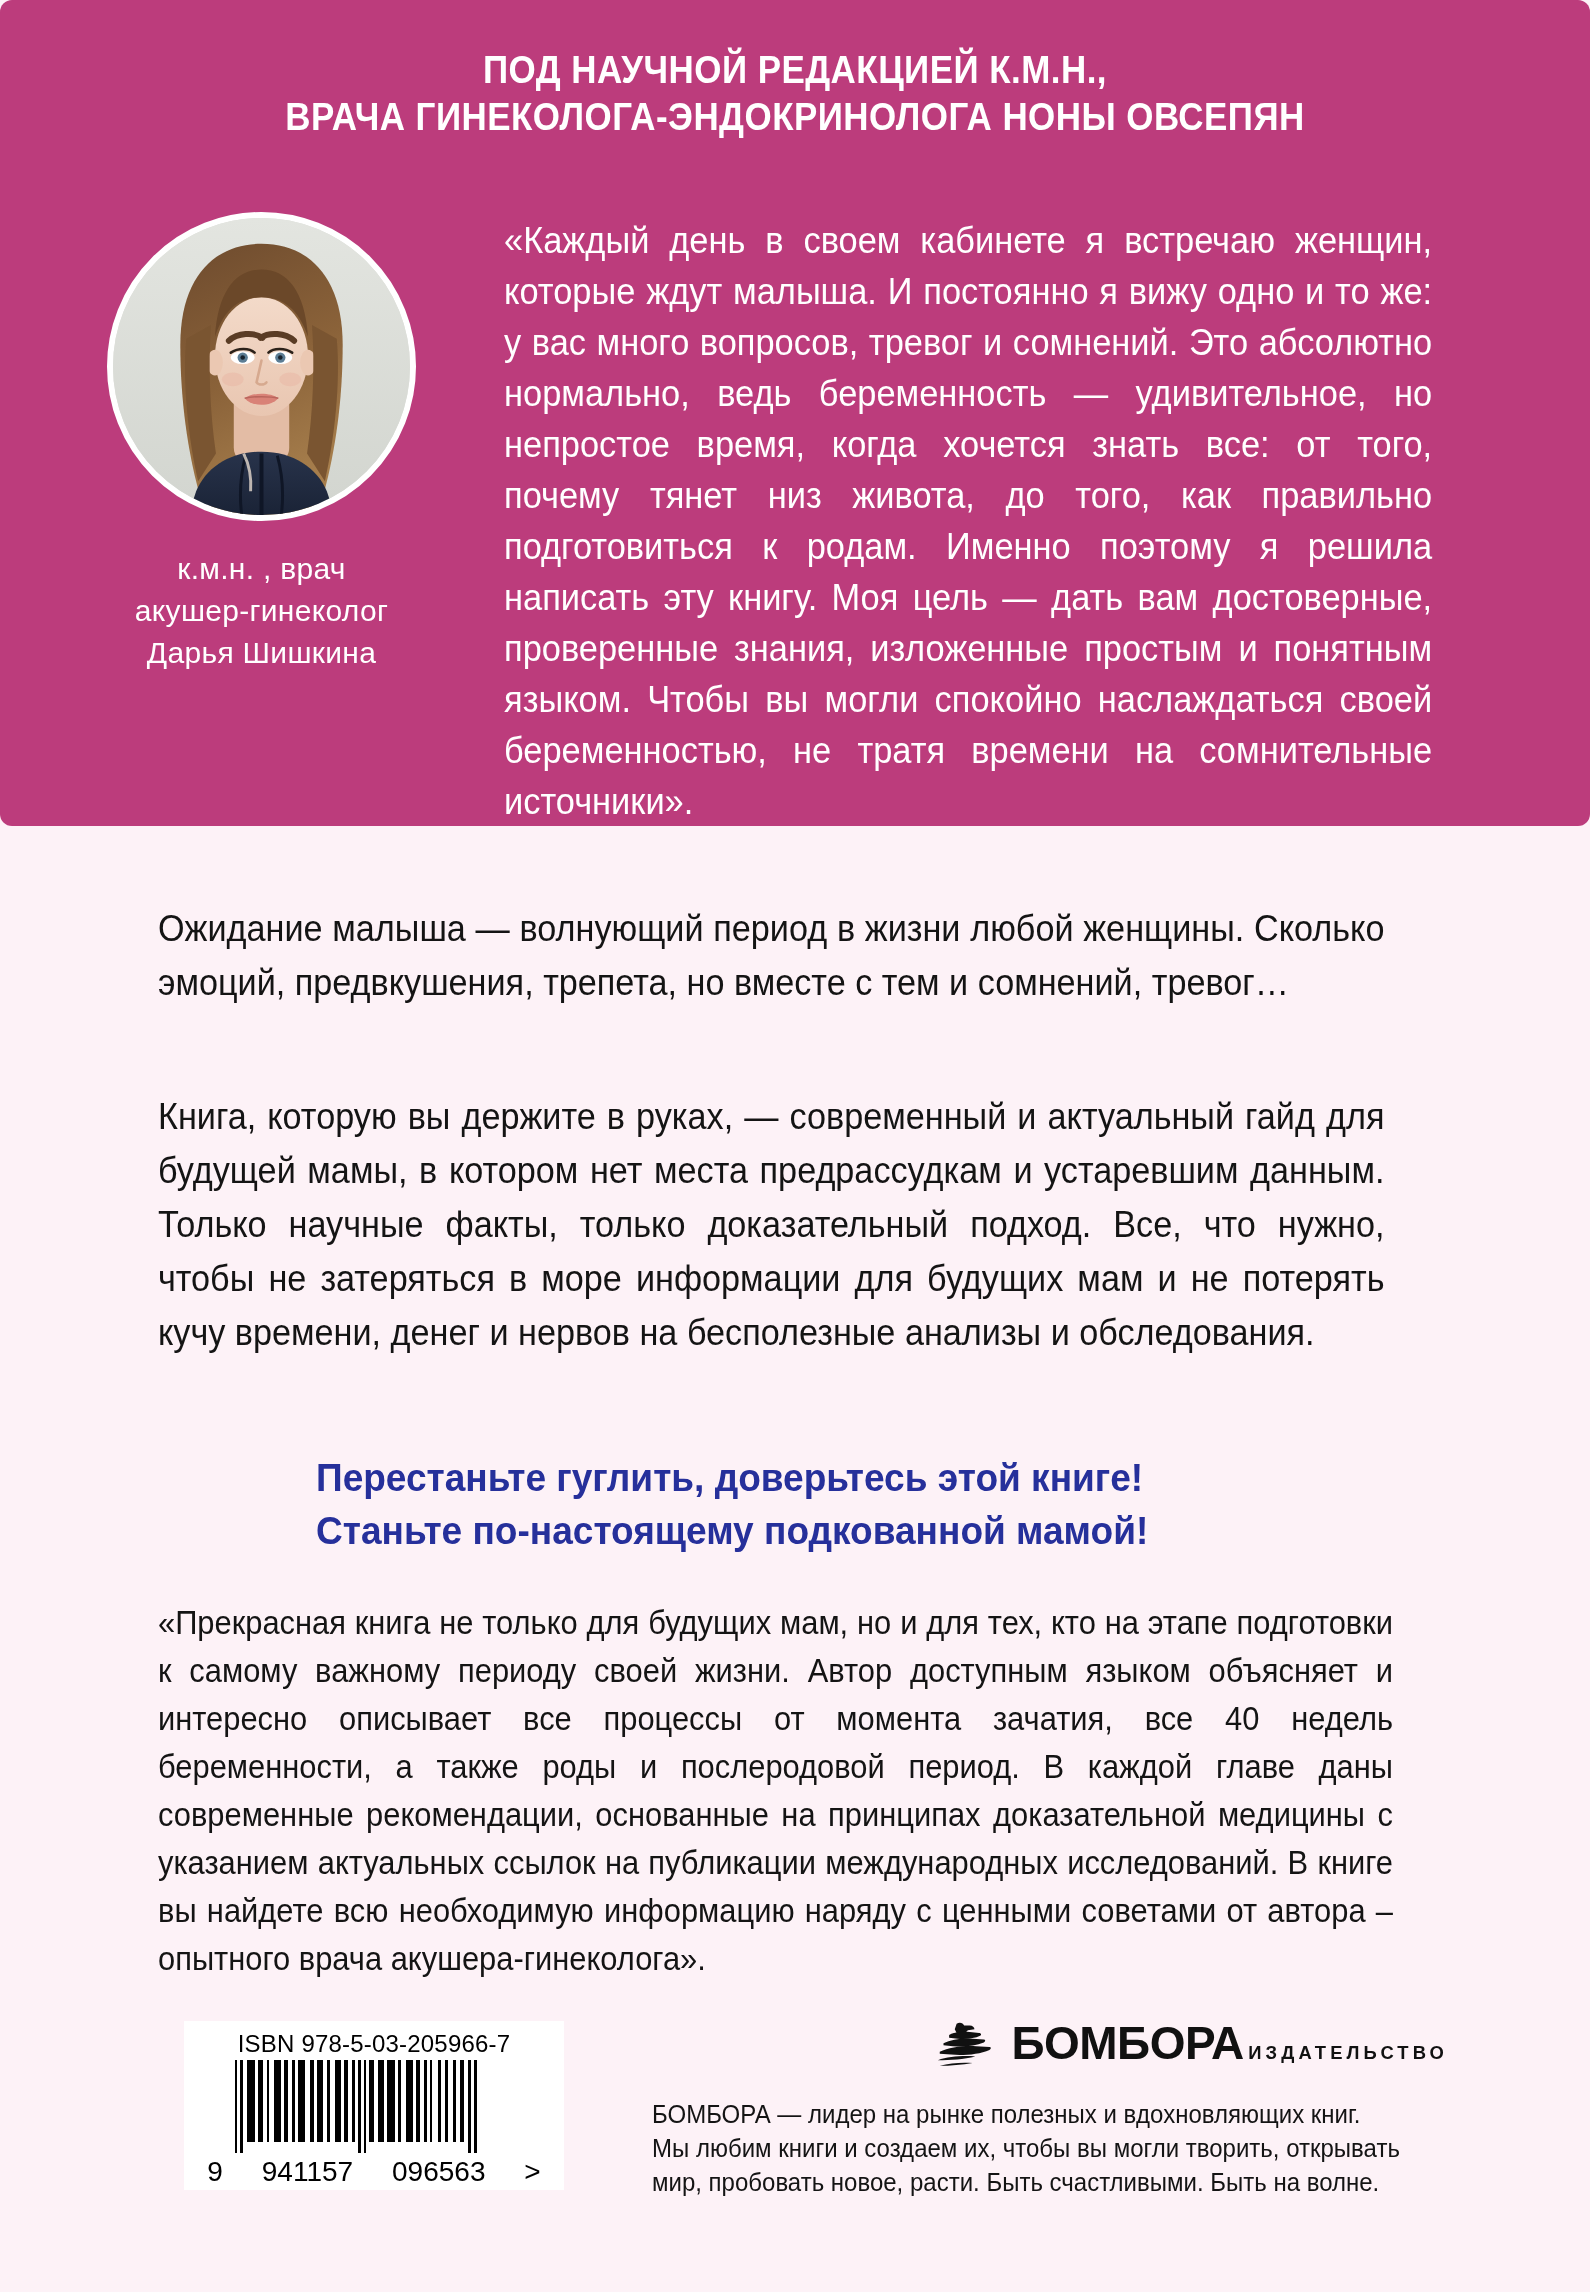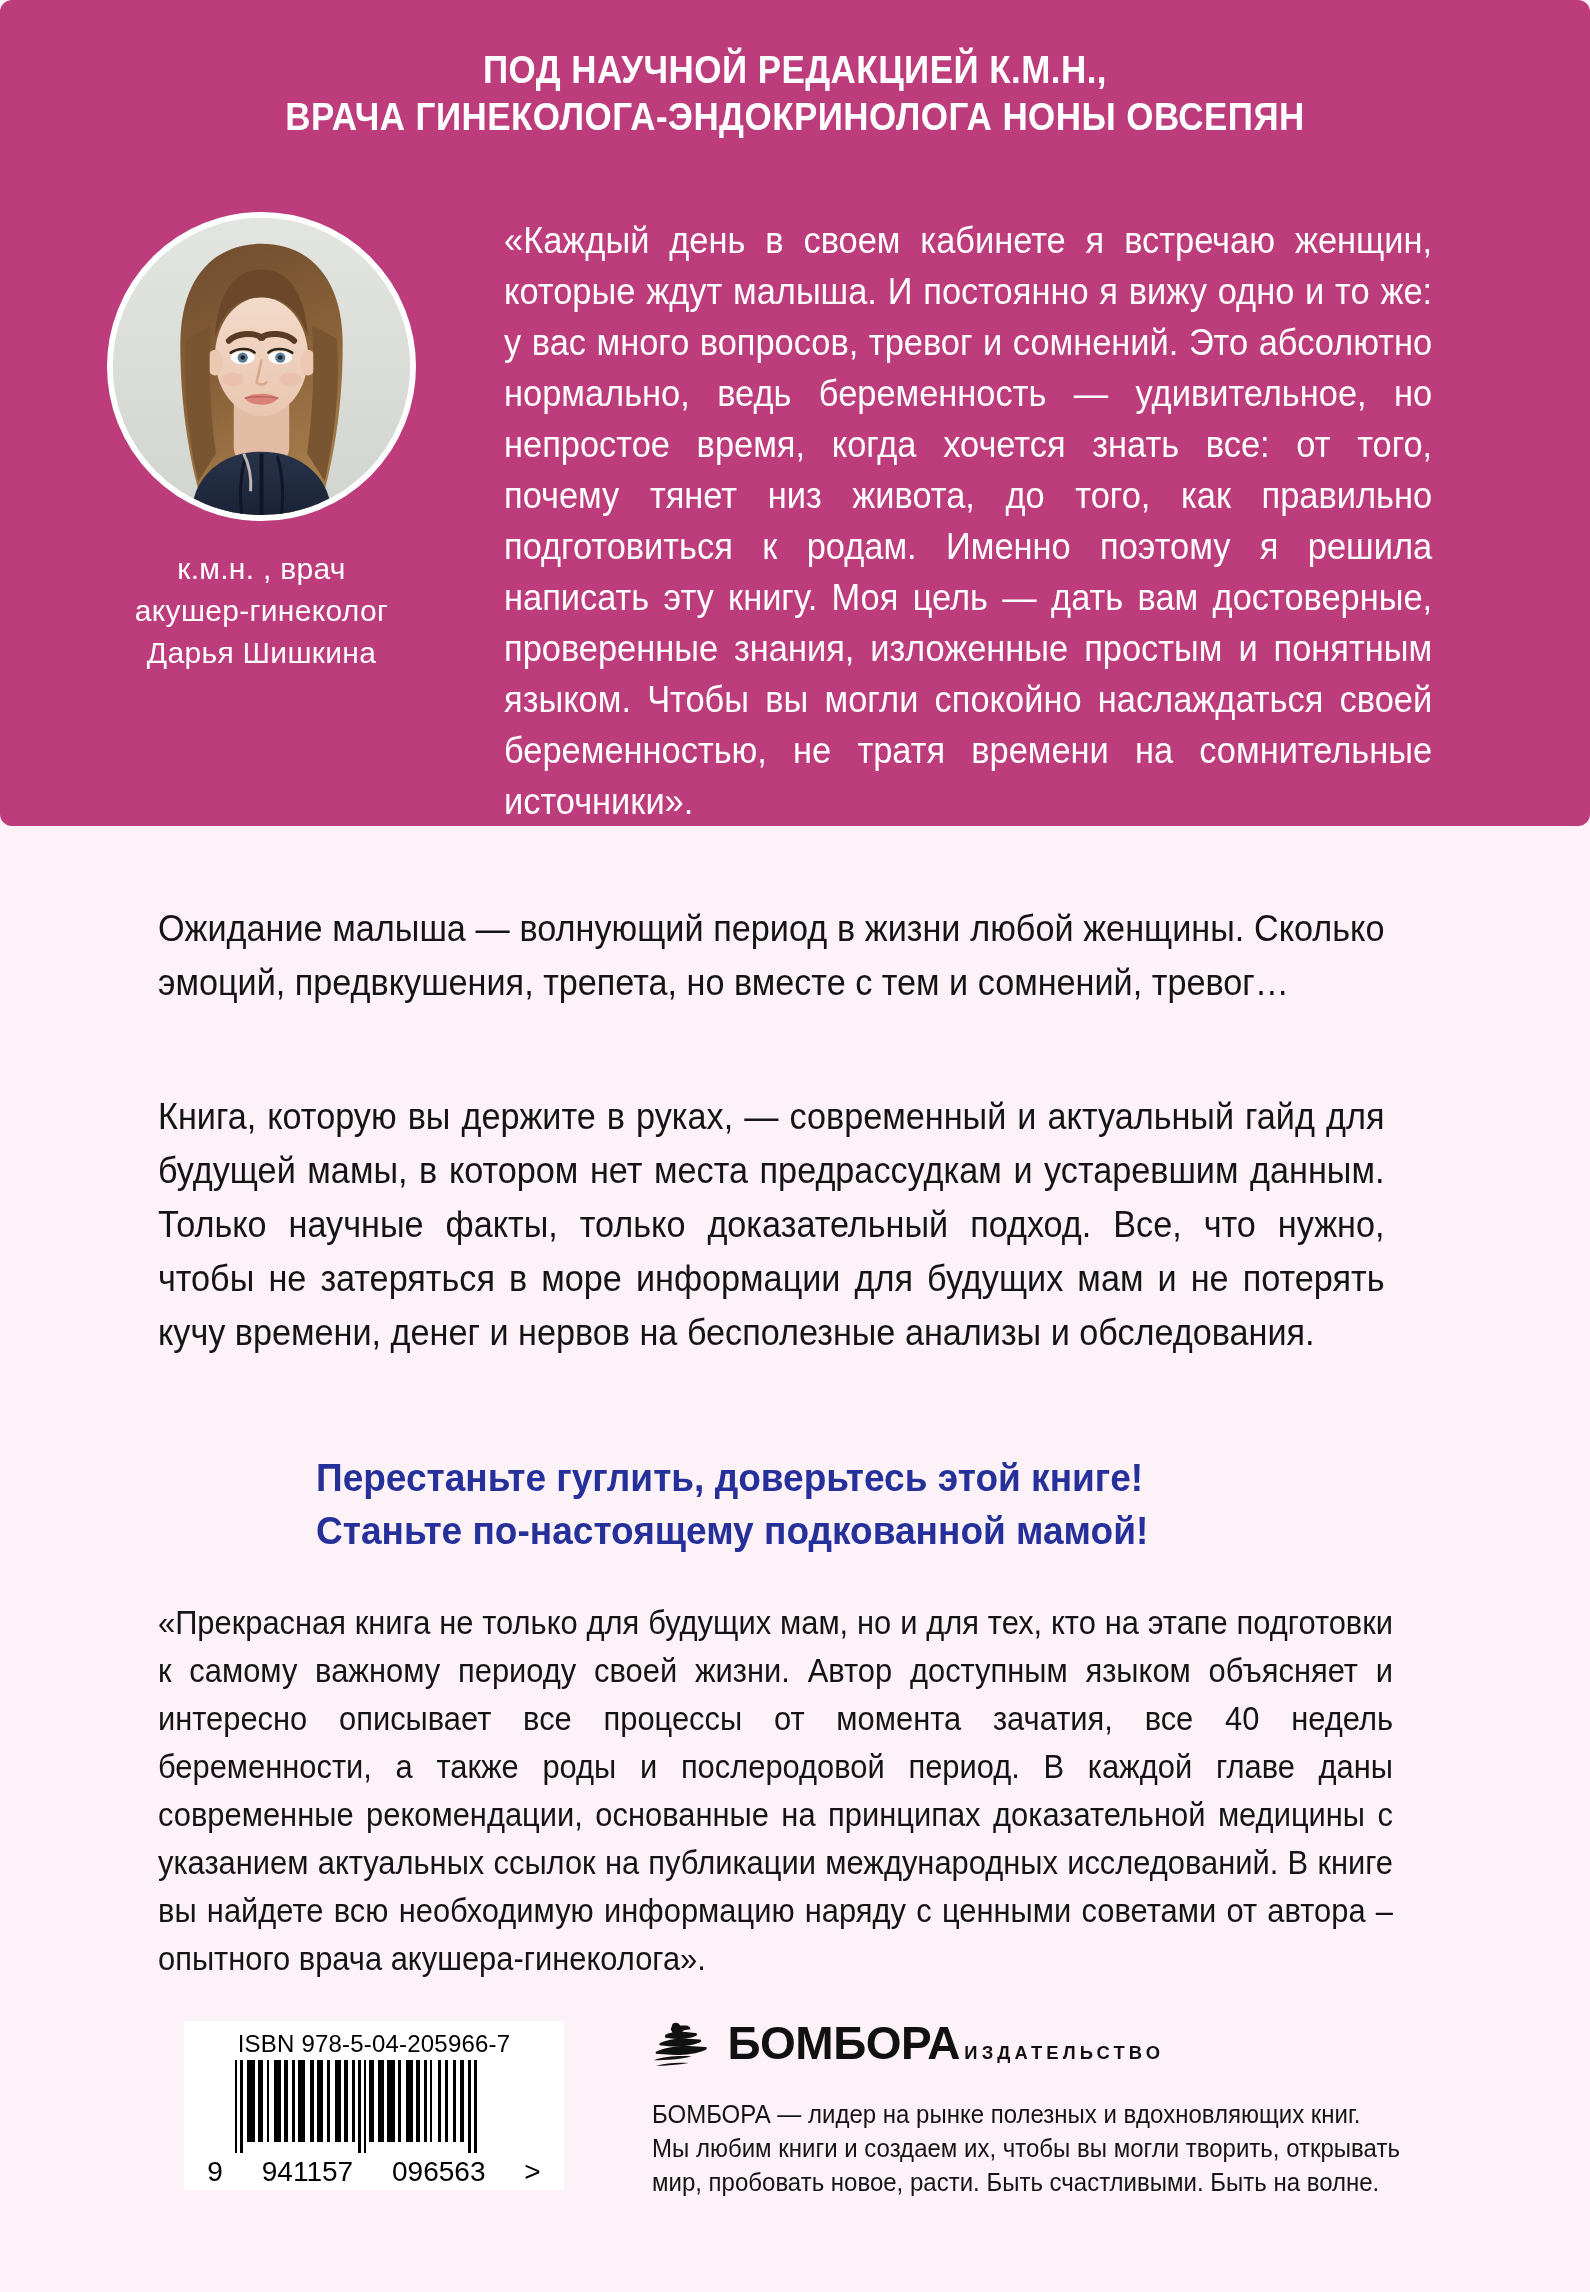--- a/index.html
+++ b/index.html
@@ -209,20 +209,21 @@
   .publisher {
     position: absolute;
     left: 652px;
     top: 1192px;
     width: 796px;
   }
   .publisher-logo-row {
     display: flex;
     align-items: flex-start;
     gap: 15.5px;
+    justify-content: flex-end;
   }
   .logo-mark { width: 60px; height: 60px; flex: 0 0 auto; }
   .logo-mark svg { display: block; width: 100%; height: 100%; }
   .logo-words { padding-top: 1.9px; }
   .logo-name {
     font-family: "Liberation Sans", sans-serif;
     font-weight: bold;
     font-size: 46px;
     line-height: 46px;
     letter-spacing: -0.5px;
@@ -337,21 +338,21 @@
   <div class="para" id="para-2">Книга, которую вы держите в руках, — современный и актуальный гайд для будущей мамы, в котором нет места предрассудкам и устаревшим данным. Только научные факты, только доказательный подход. Все, что нужно, чтобы не затеряться в море информации для будущих мам и не потерять кучу времени, денег и нервов на бесполезные анализы и обследования.</div>
 
   <div class="blue-callout" style="color: rgb(38, 48, 155);">
     <span class="bl">Перестаньте гуглить, доверьтесь этой книге!</span>
     <span class="bl">Станьте по-настоящему подкованной мамой!</span>
   </div>
 
   <div class="testimonial">«Прекрасная книга не только для будущих мам, но и для тех, кто на этапе подготовки к самому важному периоду своей жизни. Автор доступным языком объясняет и интересно описывает все процессы от момента зачатия, все 40 недель беременности, а также роды и послеродовой период. В каждой главе даны современные рекомендации, основанные на принципах доказательной медицины с указанием актуальных ссылок на публикации международных  исследований. В книге вы найдете всю необходимую информацию наряду с ценными советами от автора – опытного врача акушера-гинеколога».</div>
 
   <div class="barcode-box">
-    <div class="barcode-isbn">ISBN 978-5-04-205966-7</div>
+    <div class="barcode-isbn">ISBN 978-5-03-205966-7</div>
     <div class="barcode-bars">
       <i style="width:2.9px"></i>
         <i style="width:2.9px;background:transparent"></i>
         <i style="width:2.9px"></i>
       <i style="width:3.9px;background:transparent"></i>
         <i style="width:7.8px" class="sh"></i>
         <i style="width:2.9px;background:transparent"></i>
         <i style="width:4.9px" class="sh"></i>
       <i style="width:3.9px;background:transparent"></i>
         <i style="width:2.9px" class="sh"></i>

